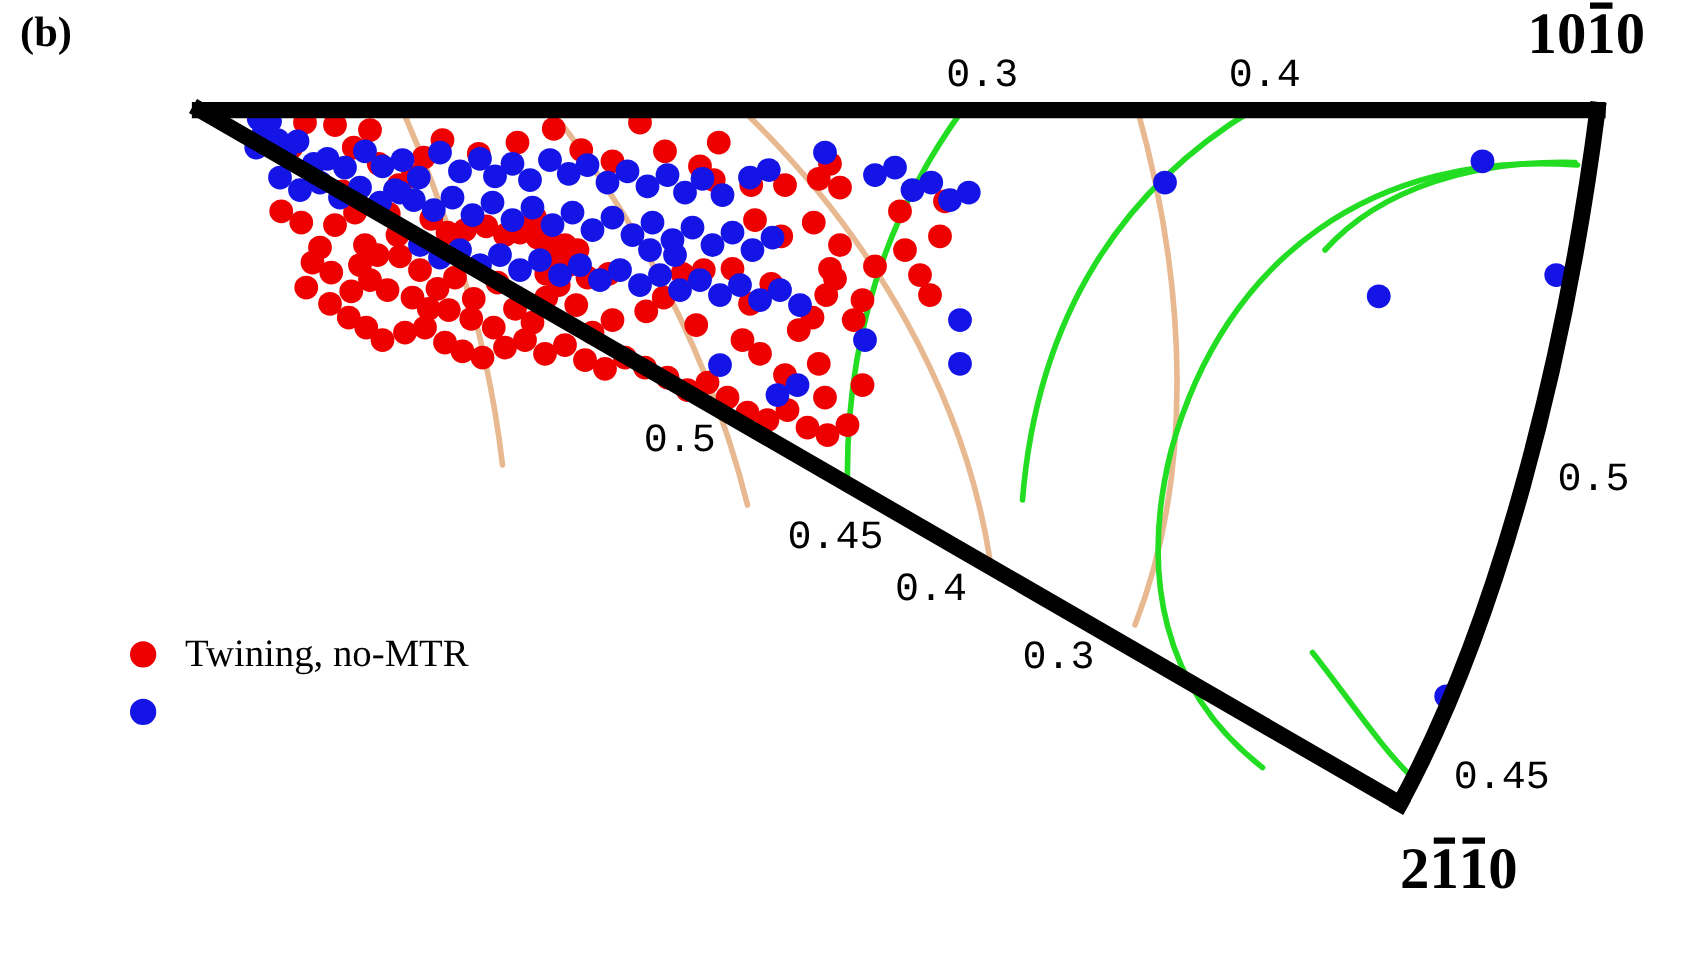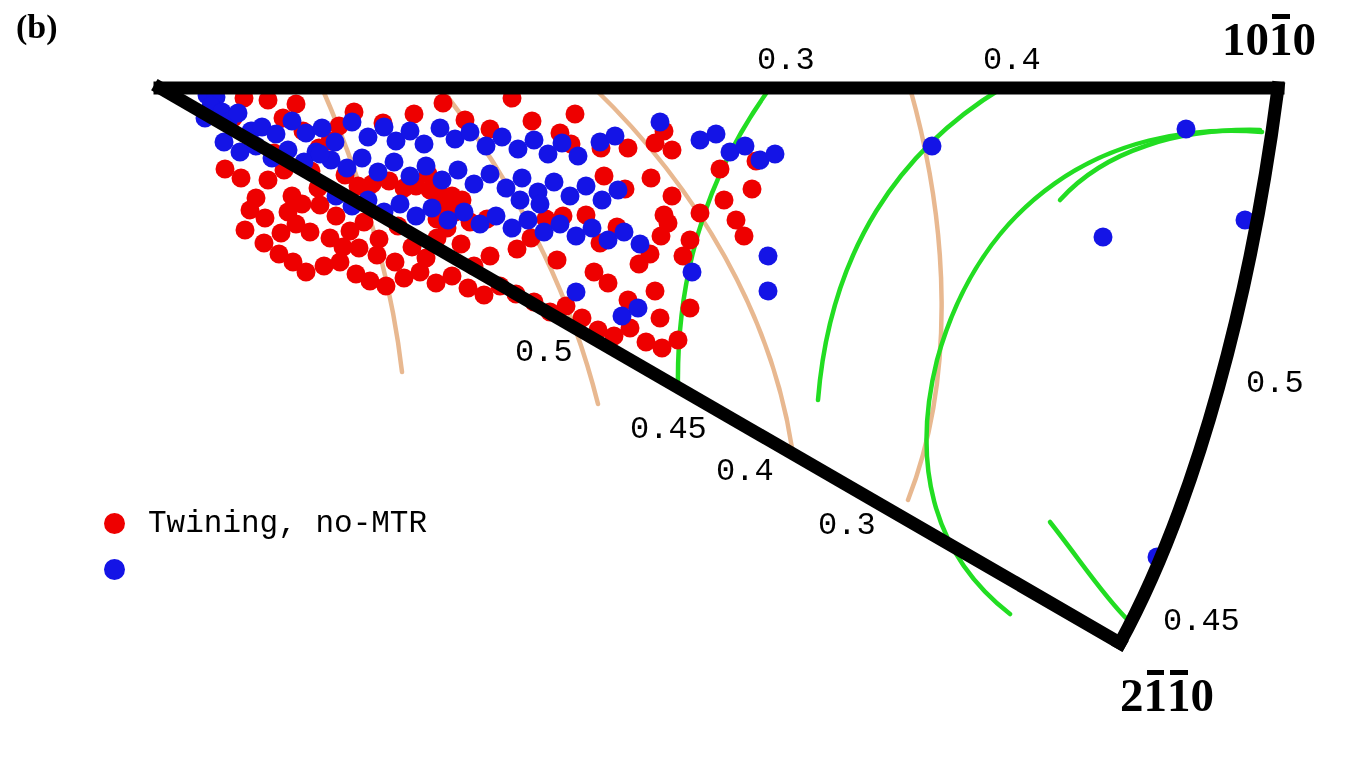--- a/index.html
+++ b/index.html
@@ -75,21 +75,21 @@
     align-items: center;
     height: 46px;
   }
   .legend-swatch {
     width: 21px;
     height: 21px;
     border-radius: 50%;
     flex: 0 0 auto;
   }
   .legend-text {
-    font-family: Liberation Mono, monospace;
+    font-family: Liberation Serif, serif;
     font-size: 31px;
     margin-left: 23px;
     white-space: nowrap;
     text-align: center;
   }
 </style>
 </head>
 <body>
 
 <div id="figure-root">
@@ -366,21 +366,21 @@
 
       <path d="M 160,88 L 1120,643"></path>
 
       <path d="M 1278,88 C 1252,290 1198,500 1120,643"></path>
     </g>
   </svg>
 
   <div class="panel-label" style="left:16px; top:8px;">(b)</div>
 
 
-  <div class="corner-label" style="left:1222px; top:16px;"><span>10</span><span class="ov">1</span><span>0</span></div>
+  <div class="corner-label" style="left:1222px; top:4px;"><span>10</span><span class="ov">1</span><span>0</span></div>
 
   <div class="corner-label" style="left:1120px; top:672px;"><span>2</span><span class="ov">1</span><span class="ov">1</span><span>0</span></div>
 
   <div class="contour-label" style="left:757px; top:45px;">0.3</div>
   <div class="contour-label" style="left:983px; top:45px;">0.4</div>
   <div class="contour-label" style="left:515px; top:337px;">0.5</div>
   <div class="contour-label" style="left:630px; top:414px;">0.45</div>
   <div class="contour-label" style="left:716px; top:456px;">0.4</div>
   <div class="contour-label" style="left:818px; top:510px;">0.3</div>
   <div class="contour-label" style="left:1246px; top:368px;">0.5</div>

